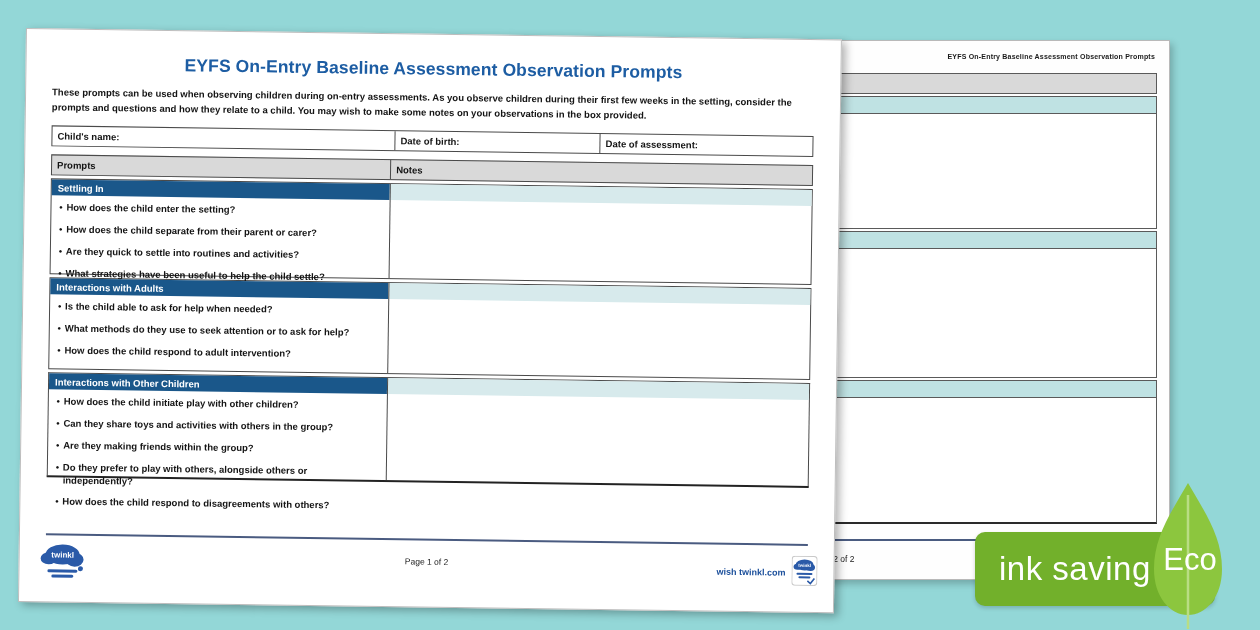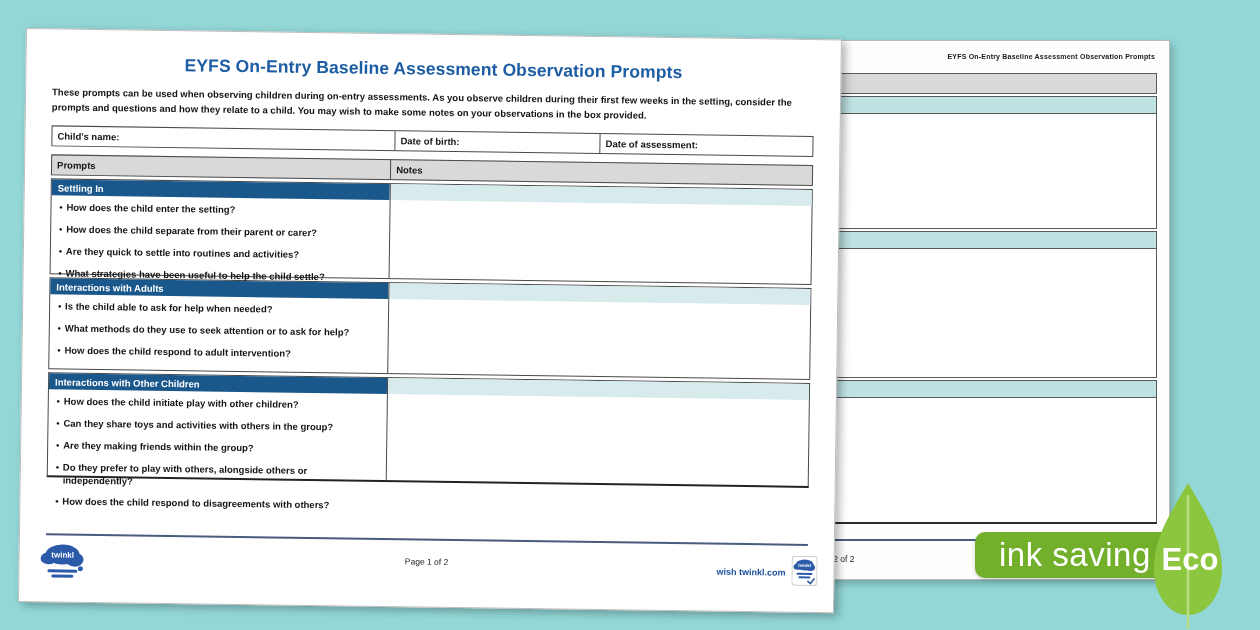--- a/index.html
+++ b/index.html
@@ -81,30 +81,30 @@
 
   .p1-footer-rule{position:absolute;left:26px;right:26px;top:504px;height:2px;background:#4a5b80;}
   .p1-footer{position:absolute;left:16px;right:16px;top:512px;height:52px;}
   .page-label{position:absolute;left:0;right:0;top:10px;text-align:center;font-size:8.5px;color:#222;}
   .footer-left{position:absolute;left:4px;top:0;}
   .footer-right{position:absolute;right:0;top:4px;display:flex;align-items:center;gap:6px;}
   .visit-label{font-size:9px;font-weight:bold;color:#1b4f9b;}
 
   
   .eco-badge{
-    position:absolute;left:975px;top:532px;width:240px;height:46px;
+    position:absolute;left:975px;top:532px;width:240px;height:74px;
     background:#72b02b;border-radius:10px;z-index:4;
     box-shadow:0 2px 4px rgba(0,0,0,.18);
     display:flex;align-items:center;
   }
   .eco-badge-text{color:#ffffff;font-size:33px;font-weight:400;padding-left:24px;letter-spacing:.5px;}
   .eco-leaf{position:absolute;left:1146px;top:481px;width:84px;height:150px;z-index:5;}
   .eco-text{
     position:absolute;left:1152px;top:542px;width:76px;text-align:center;
-    color:#ffffff;font-size:31px;font-weight:bold;z-index:6;
+    color:#ffffff;font-size:31px;font-weight:normal;z-index:6;
   }
 </style>
 </head>
 <body>
 
 <div class="stage">
 
   <div class="page2">
     <div class="p2-header">EYFS On-Entry Baseline Assessment Observation Prompts</div>
     <div class="p2-row p2-grey"></div>

